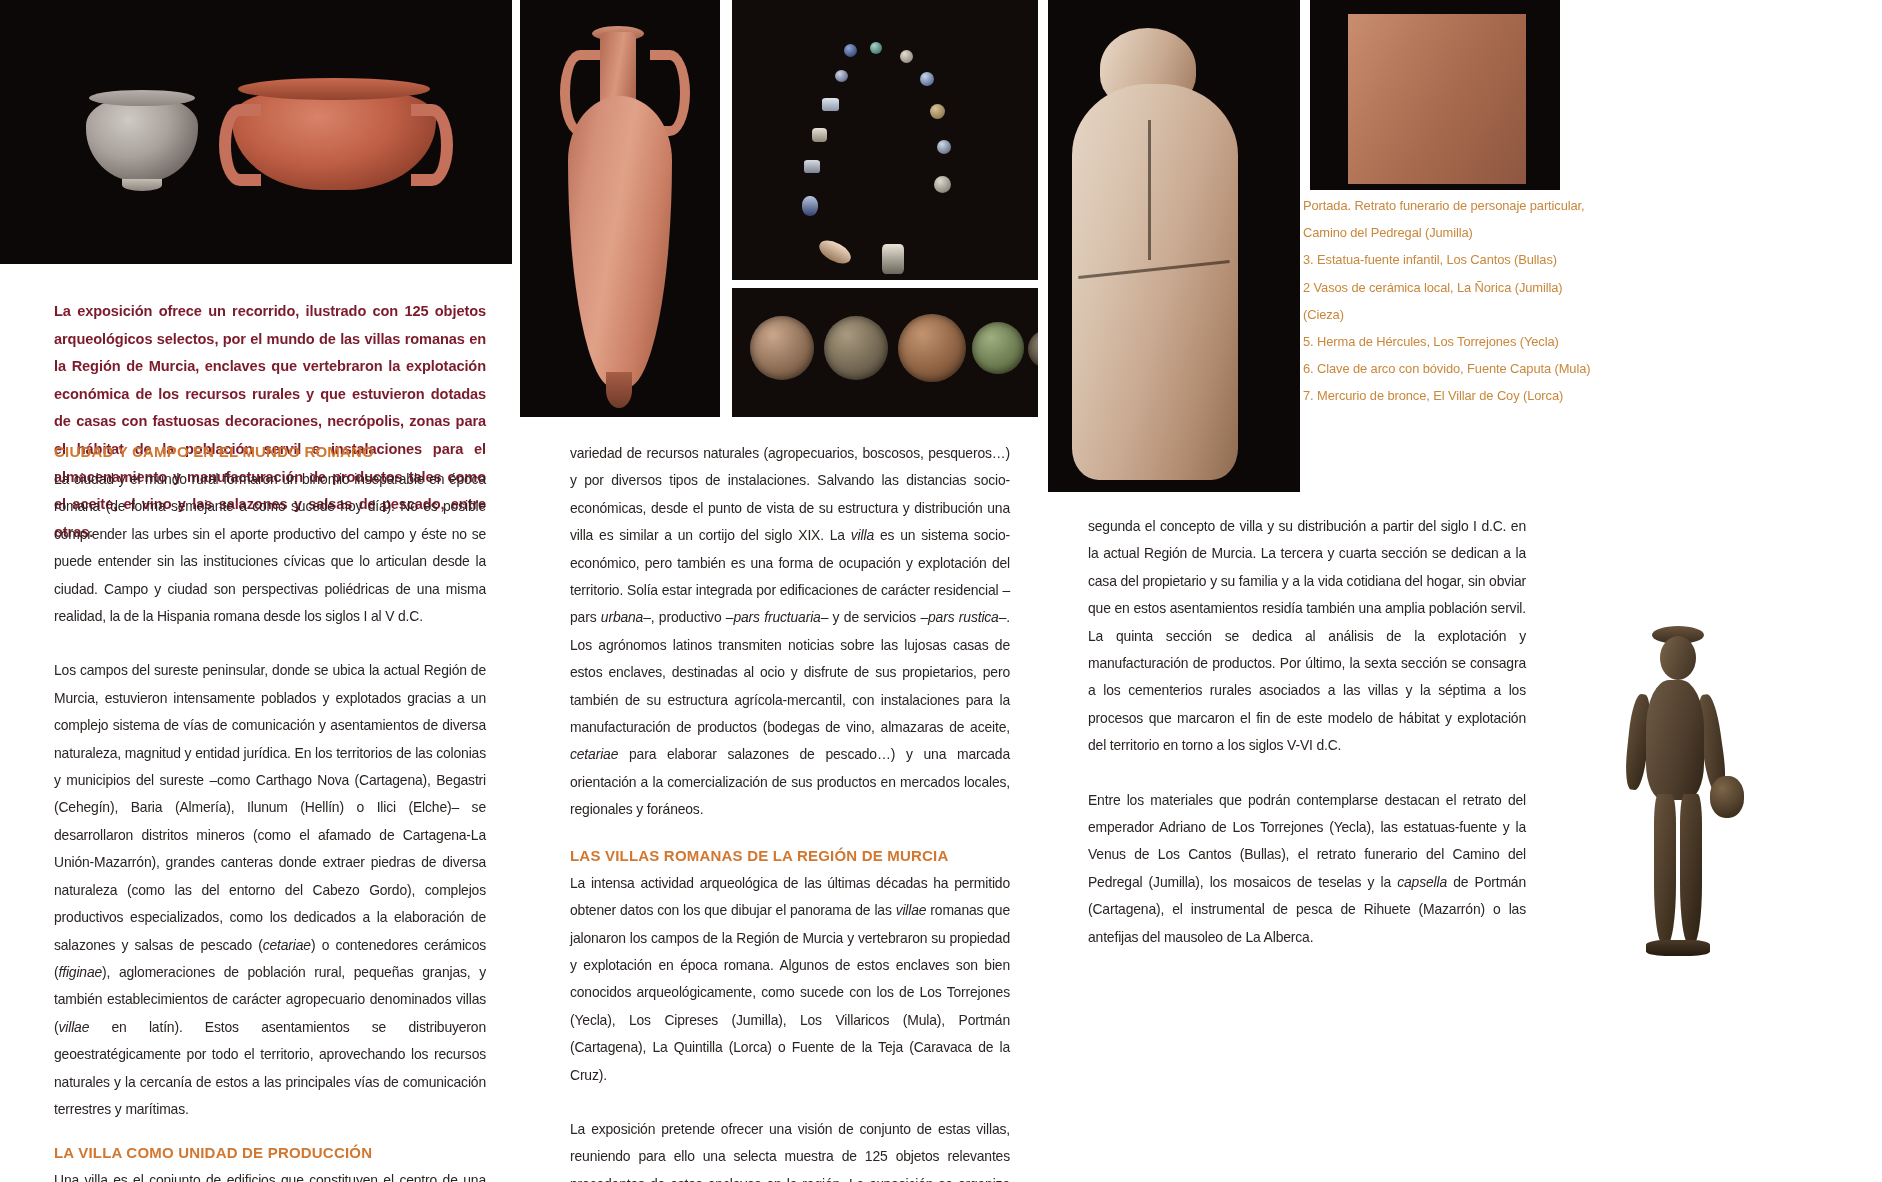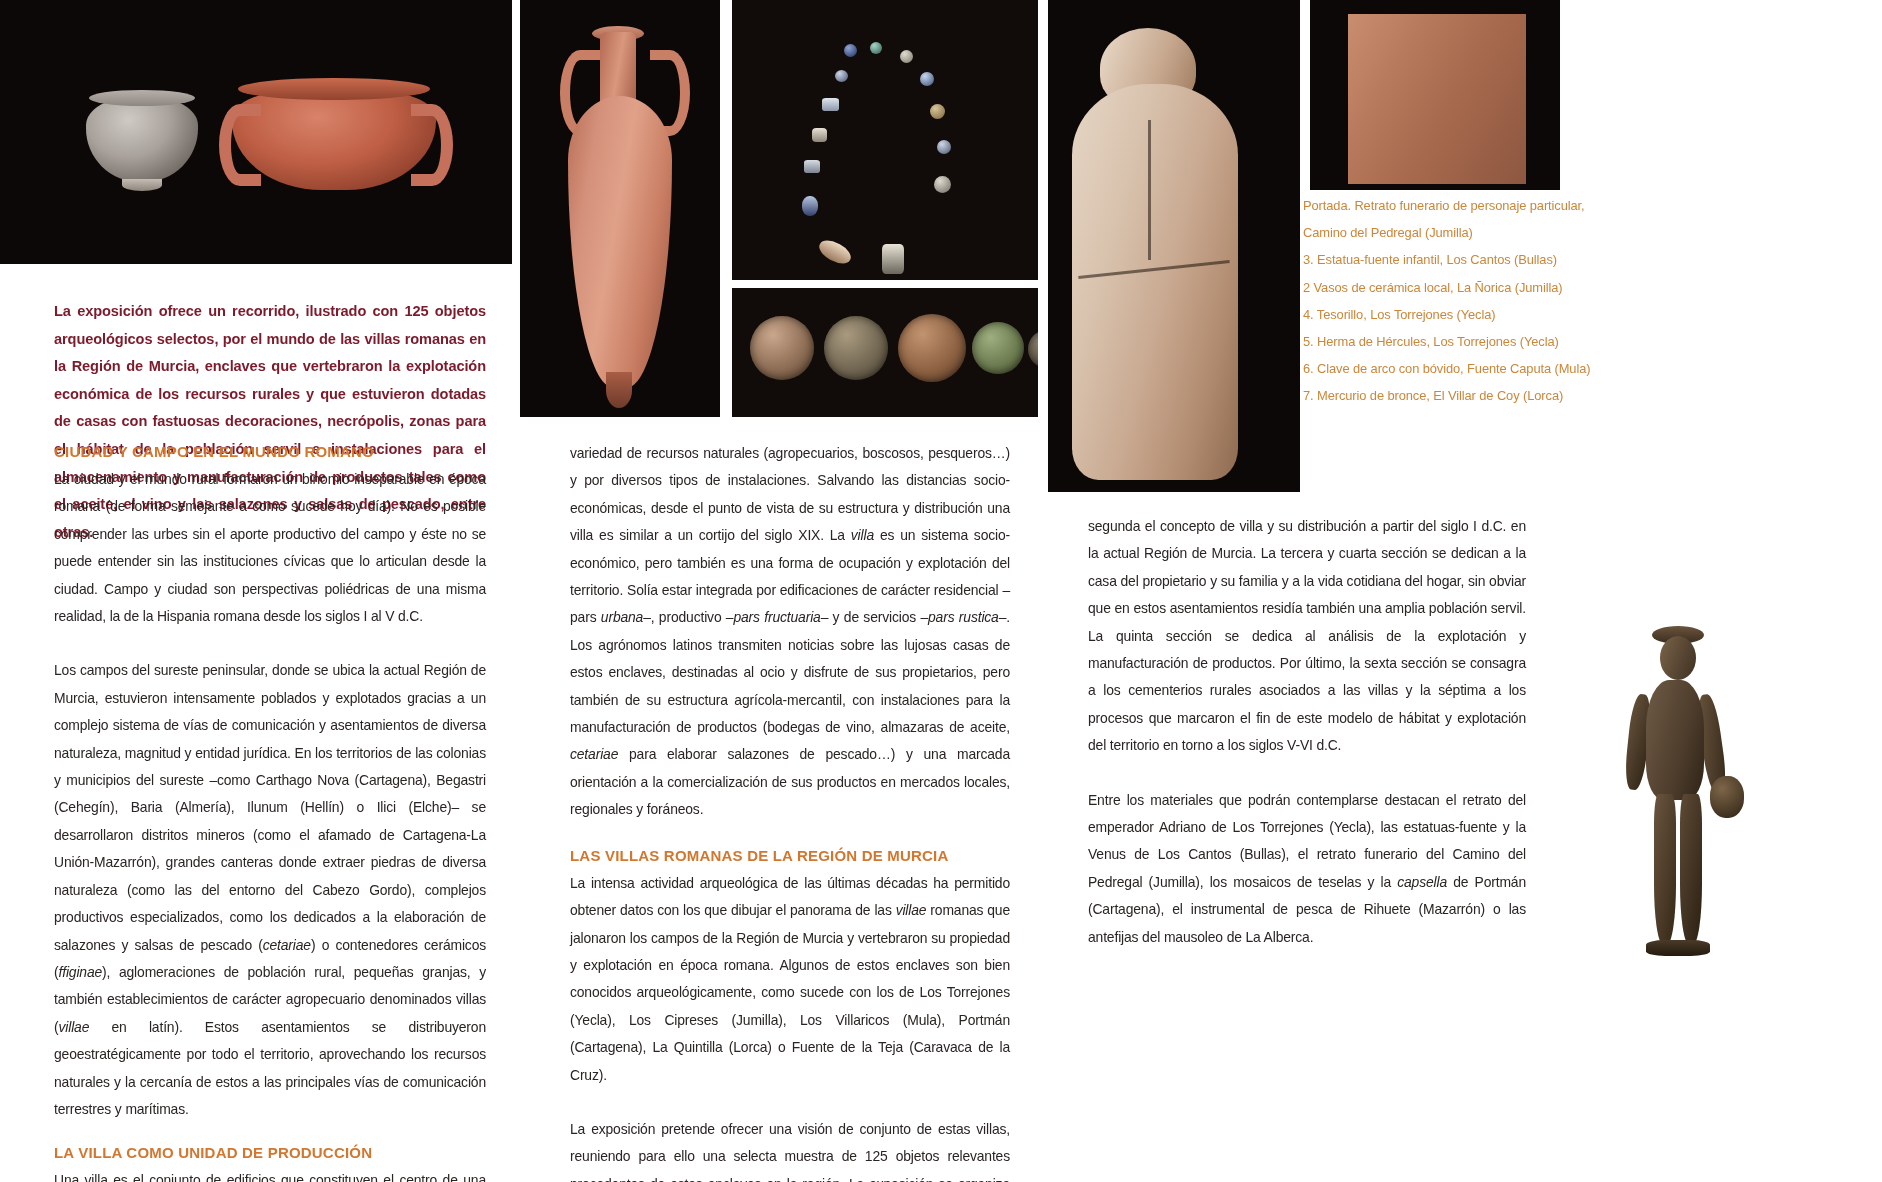--- a/index.html
+++ b/index.html
@@ -211,19 +211,19 @@
       <p>segunda el concepto de villa y su distribución a partir del siglo I d.C. en la actual Región de Murcia. La tercera y cuarta sección se dedican a la casa del propietario y su familia y a la vida cotidiana del hogar, sin obviar que en estos asentamientos residía también una amplia población servil. La quinta sección se dedica al análisis de la explotación y manufacturación de productos. Por último, la sexta sección se consagra a los cementerios rurales asociados a las villas y la séptima a los procesos que marcaron el fin de este modelo de hábitat y explotación del territorio en torno a los siglos V-VI d.C.</p>
       <p><span>Entre los materiales que podrán contemplarse destacan el retrato del emperador Adriano de Los Torrejones (Yecla), las estatuas-fuente y la Venus de Los Cantos (Bullas), el retrato funerario del Camino del Pedregal (Jumilla), los mosaicos de teselas y la </span><i>capsella</i><span> de Portmán (Cartagena), el instrumental de pesca de Rihuete (Mazarrón) o las antefijas del mausoleo de La Alberca.</span></p>
     </div>
   </div>
 
   <div class="col caption" style="left:1303px;top:192px;width:520px;">
     <div>Portada. Retrato funerario de personaje particular,</div>
     <div>Camino del Pedregal (Jumilla)</div>
     <div>3. Estatua-fuente infantil, Los Cantos (Bullas)</div>
     <div>2 Vasos de cerámica local, La Ñorica (Jumilla)</div>
-    <div>4. Tesorillo, Los Torrejones (Yecla)</div>
+    <div>(Cieza)</div>
     <div>5. Herma de Hércules,  Los Torrejones (Yecla)</div>
     <div>6. Clave de arco con bóvido, Fuente Caputa (Mula)</div>
     <div>7. Mercurio de bronce, El Villar de Coy (Lorca)</div>
   </div>
 
 </div>
 
 </body></html>

